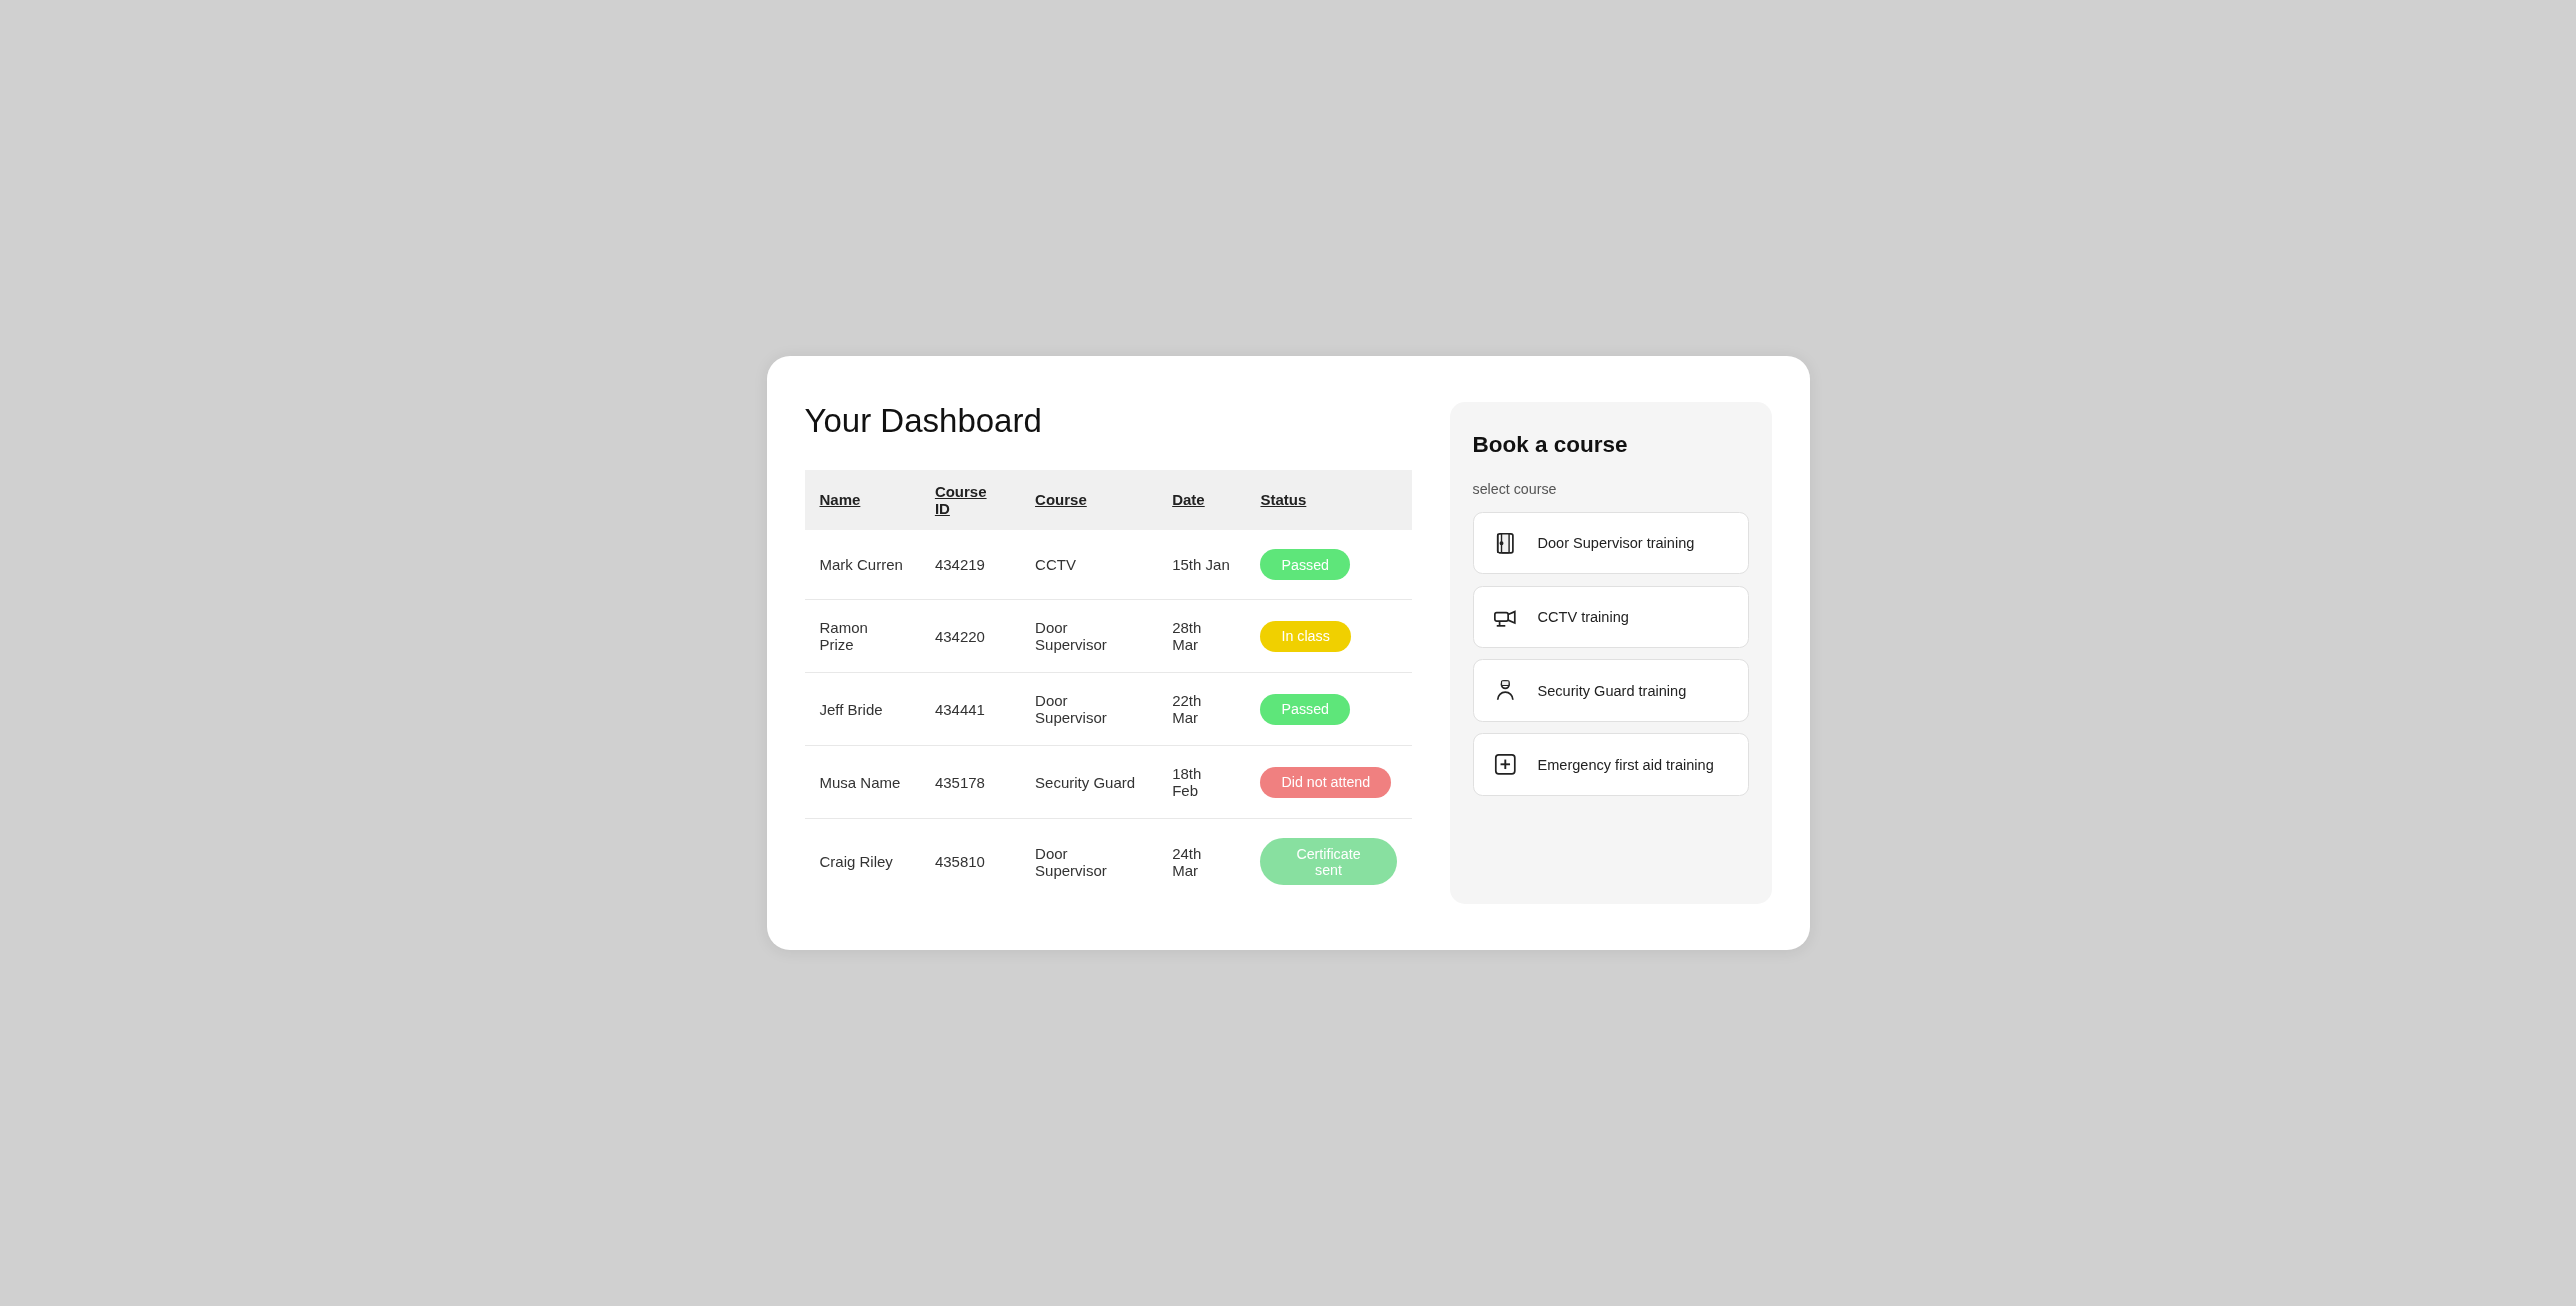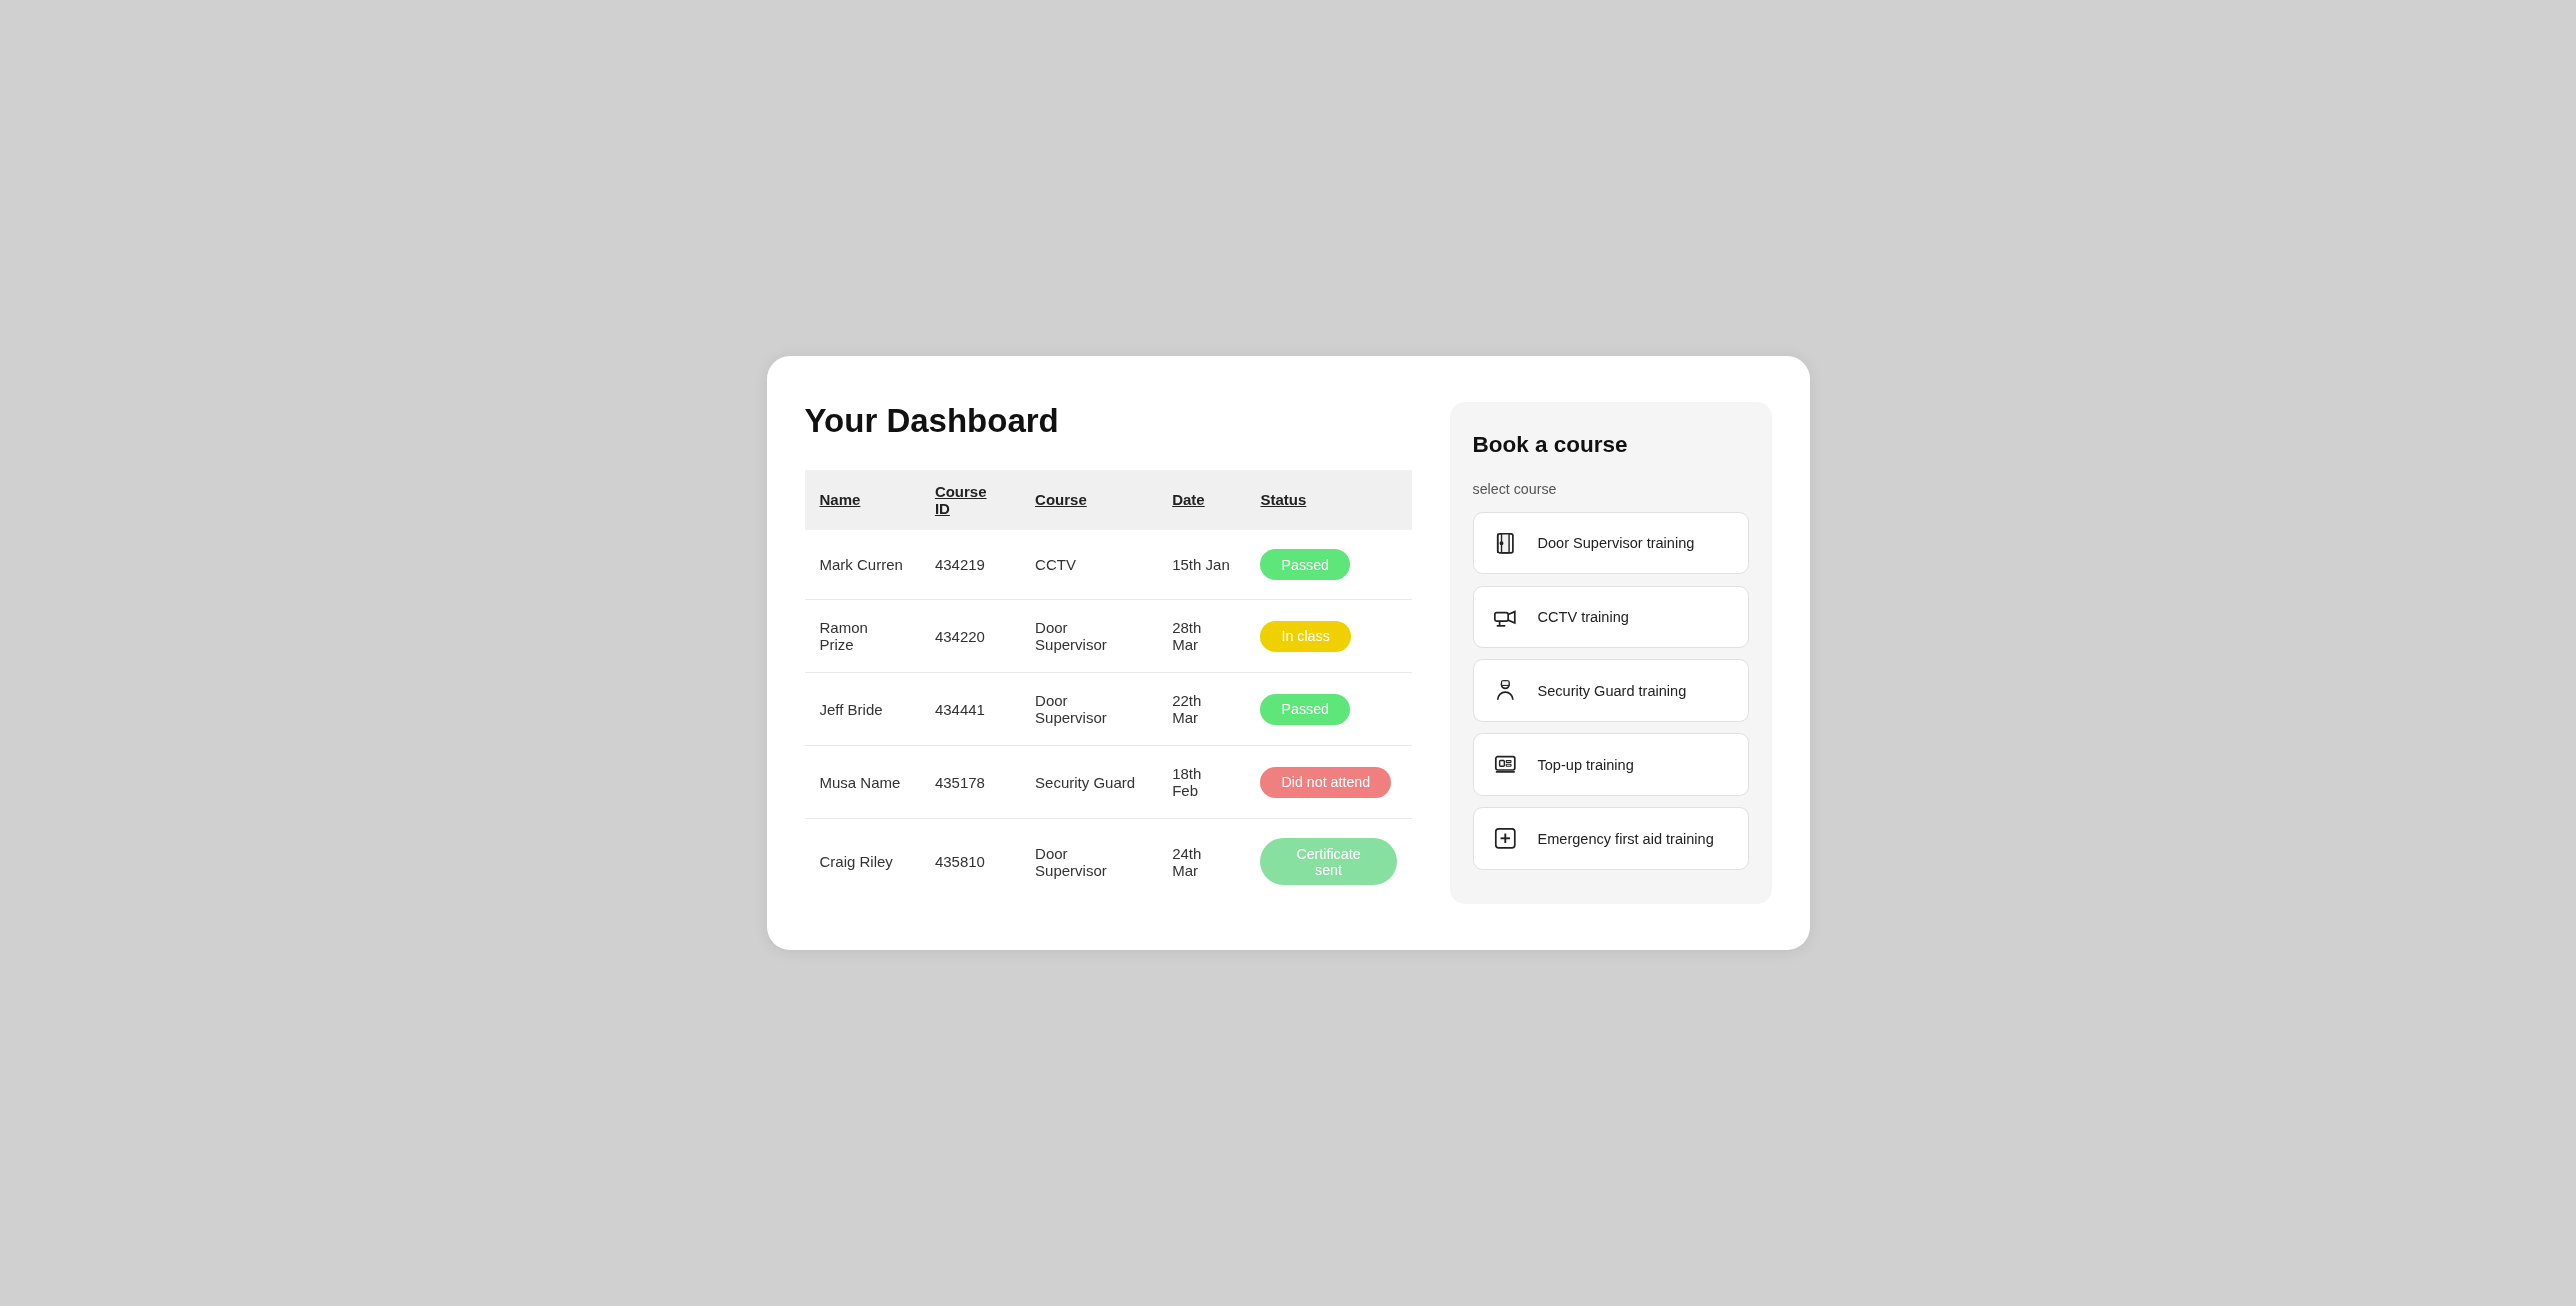--- a/index.html
+++ b/index.html
@@ -19,21 +19,21 @@
       gap: 38px;
       max-width: 1043px;
       width: 100%;
       box-shadow: 0 1.9px 15px rgba(0,0,0,0.08);
     }
     .left-panel {
       flex: 1;
     }
     .page-title {
       font-size: 2.2rem;
-      font-weight: 700;
+      font-weight: 400;
       color: #111;
       margin-bottom: 30px;
     }
     table {
       width: 100%;
       border-collapse: collapse;
     }
     thead tr {
       background: #f0f0f0;
     }
@@ -206,32 +206,20 @@
     <circle cx="14" cy="8" r="4" stroke="#222" stroke-width="1.8"></circle>
     <path d="M6 24c0-4.4 3.6-8 8-8s8 3.6 8 8" stroke="#222" stroke-width="1.8"></path>
     <rect x="10" y="4" width="8" height="5" rx="1" fill="#f0f0f0" stroke="#222" stroke-width="1.2"></rect>
   </svg>
           </span>
     <span class="course-name">Security Guard training</span>
   </div>
         <div class="course-item">
     <span class="course-icon">
             <svg viewBox="0 0 28 28" fill="none" stroke="#222" stroke-width="1.8" xmlns="http://www.w3.org/2000/svg">
-    <rect x="4" y="6" width="20" height="14" rx="2" stroke="#222" stroke-width="1.8"></rect>
-    <rect x="8" y="10" width="5" height="6" rx="1" stroke="#222" stroke-width="1.5"></rect>
-    <rect x="15" y="10" width="5" height="2" rx="0.5" stroke="#222" stroke-width="1.2"></rect>
-    <rect x="15" y="14" width="5" height="2" rx="0.5" stroke="#222" stroke-width="1.2"></rect>
-    <line x1="4" y1="22" x2="24" y2="22" stroke="#222" stroke-width="1.8"></line>
-  </svg>
-          </span>
-    <span class="course-name">Top-up training</span>
-  </div>
-        <div class="course-item">
-    <span class="course-icon">
-            <svg viewBox="0 0 28 28" fill="none" stroke="#222" stroke-width="1.8" xmlns="http://www.w3.org/2000/svg">
     <rect x="4" y="4" width="20" height="20" rx="3" stroke="#222" stroke-width="1.8"></rect>
     <line x1="14" y1="9" x2="14" y2="19" stroke="#222" stroke-width="2"></line>
     <line x1="9" y1="14" x2="19" y2="14" stroke="#222" stroke-width="2"></line>
   </svg>
           </span>
     <span class="course-name">Emergency first aid training</span>
   </div>
       </div>
   </div>
 </div>

